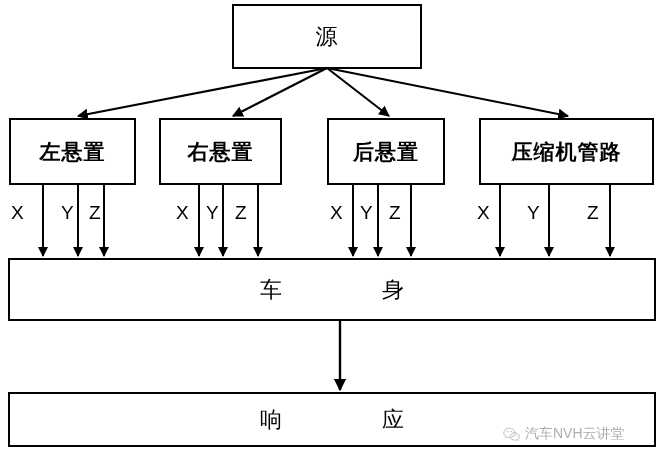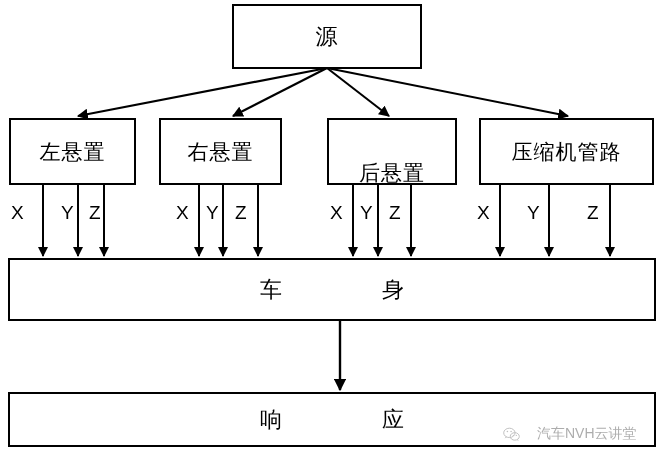--- a/index.html
+++ b/index.html
@@ -35,24 +35,24 @@
     white-space: nowrap;
   }
   #source-box {
     left: 232px;
     top: 4px;
     width: 190px;
     height: 65px;
   }
   #source-box .node-label { font-size: 22px; }
 
-  .path-box { height: 67px; top: 118px; }
+  .path-box { height: 67px; top: 118px; font-weight: bold; }
   #path-box-0 { left: 9px;   width: 127px; }
   #path-box-1 { left: 159px; width: 123px; }
-  #path-box-2 { left: 327px; width: 130px; align-items: flex-end; }
+  #path-box-2 { left: 327px; width: 118px; }
   #path-box-3 { left: 479px; width: 175px; }
 
   .bar-box {
     position: absolute;
     box-sizing: border-box;
     border: 2px solid #000000;
     background: #ffffff;
     left: 8px;
     width: 648px;
     z-index: 3;
@@ -91,21 +91,21 @@
     z-index: 2;
     pointer-events: none;
   }
 
   #watermark {
     position: absolute;
     left: 503px;
     top: 425px;
     display: flex;
     align-items: center;
-    gap: 17px;
+    gap: 5px;
     z-index: 5;
     opacity: 0.62;
   }
   #watermark .wm-text {
     font-size: 14px;
     color: #7a7a7a;
     white-space: nowrap;
     letter-spacing: 0px;
   }
   #watermark .wm-logo {

